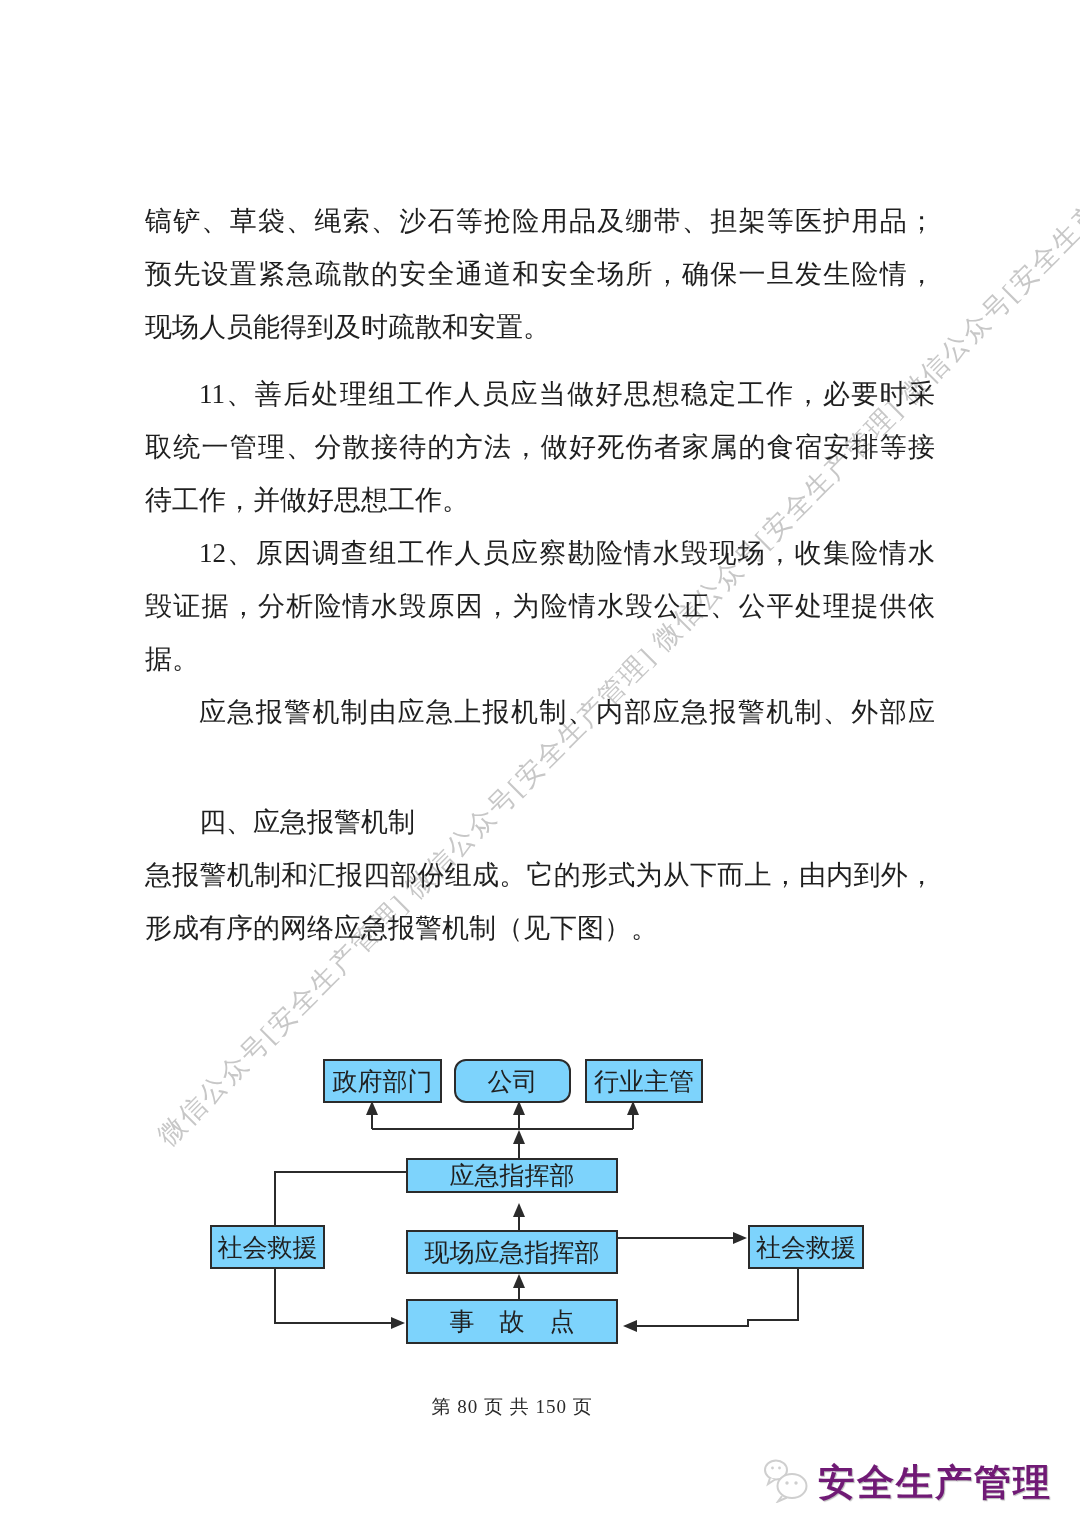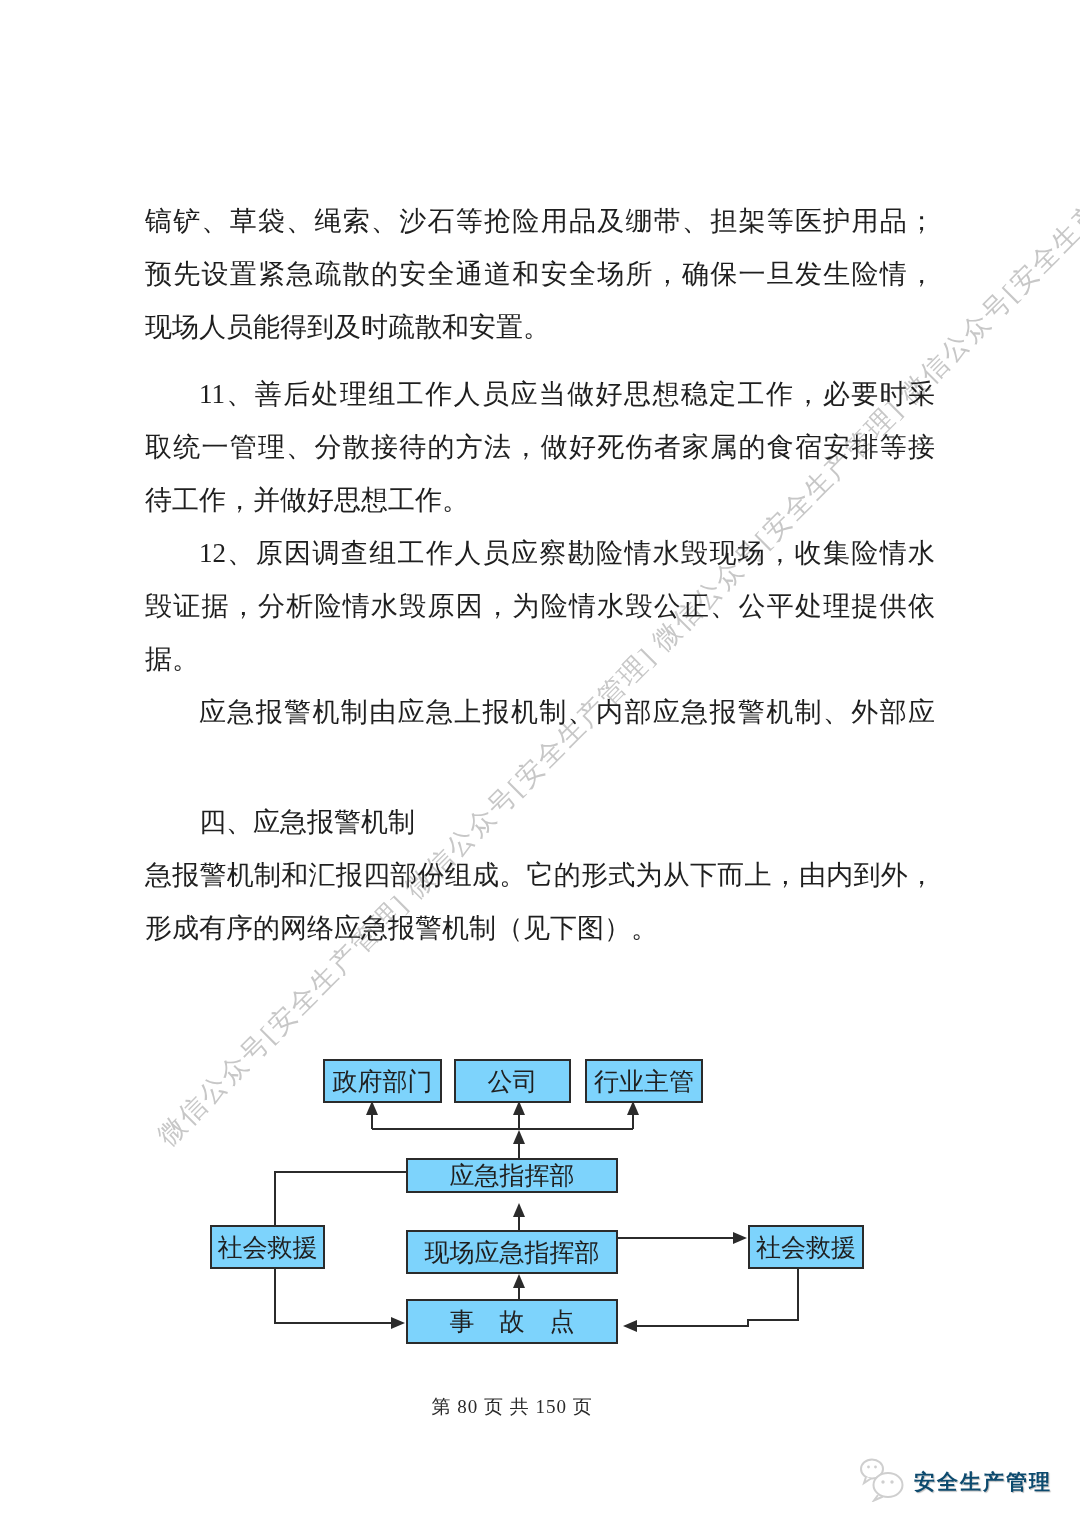--- a/index.html
+++ b/index.html
@@ -29,41 +29,41 @@
   .gap14{ margin-top:14px; }
   
   .connectors{ position:absolute;left:0;top:0;z-index:1; }
   .fbox{
     position:absolute;z-index:2;box-sizing:border-box;
     border:2px solid #2b2b2b;background:#7dd3fc;
     display:flex;align-items:center;justify-content:center;
     font-size:25px;color:#1f1f1f;white-space:nowrap;
   }
   .b-gov{left:323px;top:1059px;width:119px;height:44px;}
-  .b-company{left:454px;top:1059px;width:117px;height:44px;}
+  .b-company{left:454px;top:1059px;width:117px;height:44px;border-radius:12px;}
   .b-industry{left:585px;top:1059px;width:118px;height:44px;}
   .b-command{left:406px;top:1158px;width:212px;height:35px;}
   .b-rescue-left{left:210px;top:1225px;width:115px;height:44px;}
   .b-site{left:406px;top:1230px;width:212px;height:44px;}
   .b-rescue-right{left:748px;top:1225px;width:116px;height:44px;}
   .b-accident{left:406px;top:1299px;width:212px;height:45px;}
   
   .pageno{
     position:absolute;left:0;top:1394px;width:1024px;z-index:2;
     text-align:center;font-size:19px;color:#2a2a2a;letter-spacing:1px;
   }
   
   .brand{
     position:absolute;top:1458px;right:28px;z-index:2;
     display:flex;align-items:center;gap:8px;
   }
   .brand-name{
     font-family:Liberation Mono, monospace;
-    font-size:21px;font-weight:bold;letter-spacing:2px;
-    color:#0c4a6e;
+    font-size:37px;font-weight:bold;letter-spacing:2px;
+    color:#701a75;
     text-shadow:-1px -1px 0 #ffffff,1px 1px 1px #b9b9b9;
   }
 </style>
 </head>
 <body>
 
 <div class="watermark">微信公众号[安全生产管理] 微信公众号[安全生产管理] 微信公众号[安全生产管理] 微信公众号[安全生产管理]</div>
 
 <div class="textblock">
   <div class="ln">镐铲、草袋、绳索、沙石等抢险用品及绷带、担架等医护用品；</div>

